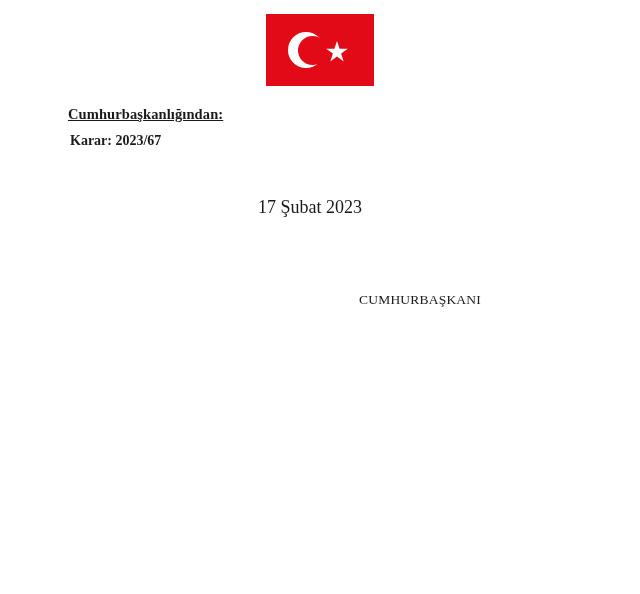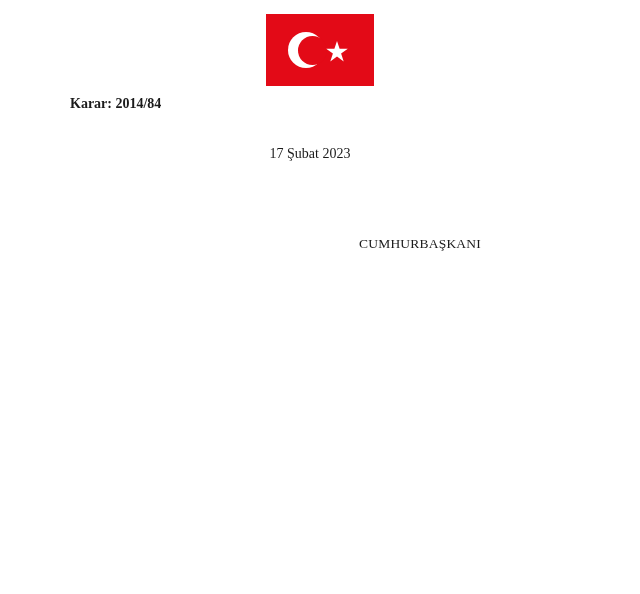--- a/index.html
+++ b/index.html
@@ -83,23 +83,23 @@
   .paragraph {
     margin-top: 12px;
     margin-left: 22px;
     margin-right: 22px;
     font-size: 13.5px;
     line-height: 1.55;
     text-align: justify;
     text-justify: inter-word;
   }
   .date {
-    margin-top: 34px;
+    margin-top: 48px;
     text-align: center;
-    font-size: 14px;
+    font-size: 18px;
     padding-right: 20px;
   }
   .sign-block {
     margin-top: 74px;
     text-align: center;
     padding-left: 240px;
     padding-right: 40px;
   }
   .sign-name {
     font-size: 14.5px;
@@ -123,22 +123,23 @@
       <div class="star">
         <svg width="24" height="24" viewBox="0 0 24 24" aria-hidden="true">
           <polygon points="12,1 14.6,8.8 22.8,8.8 16.1,13.6 18.7,21.4 12,16.6 5.3,21.4 7.9,13.6 1.2,8.8 9.4,8.8" fill="#ffffff"></polygon>
         </svg>
       </div>
     </div>
   </div>
 
   <div class="body-block">
 
+    <div class="from-line">Cumhurbaşkanlığından:</div>
 
-    <div class="karar-line">Karar: 2014/84</div>
+    <div class="karar-line">Karar: 2023/67</div>
 
 
     <div class="date">17 Şubat 2023</div>
 
     <div class="sign-block">
       <div class="sign-title">CUMHURBAŞKANI</div>
     </div>
 
   </div>
 </div>

